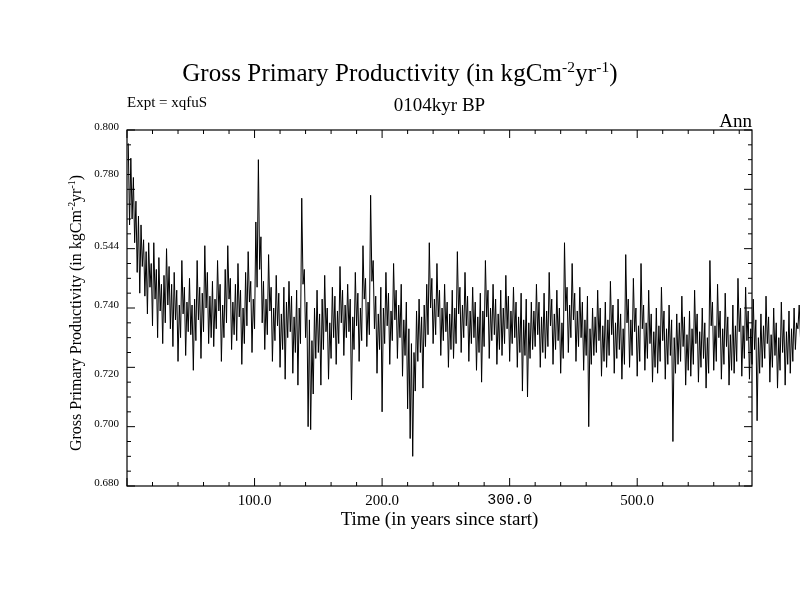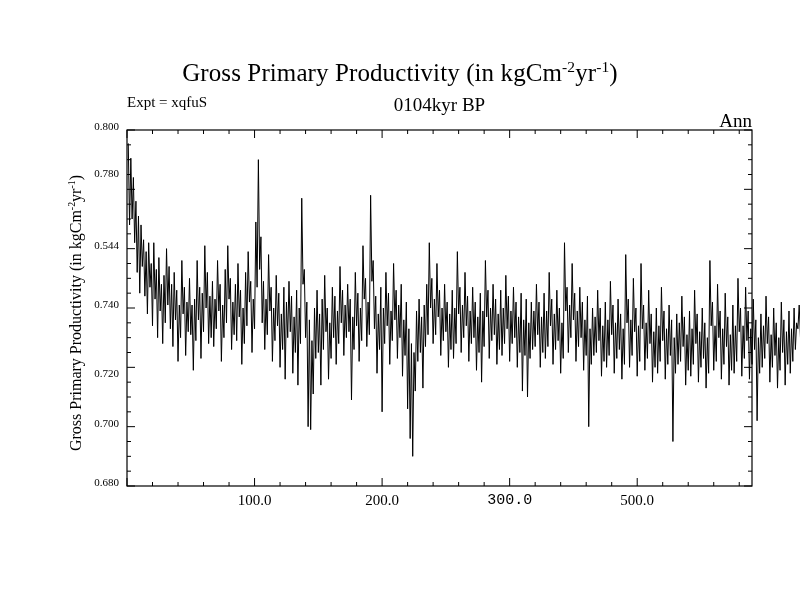--- a/index.html
+++ b/index.html
@@ -258,17 +258,18 @@
       <div class="tick-label-y" style="left: 49px; top: 167px;">0.780</div>
       <div class="tick-label-y" style="left: 49px; top: 120px;">0.800</div>
     </div>
   <div id="xtick-labels">
       <div class="tick-label-x" style="left: 219.551px; top: 492px;">100.0</div>
       <div class="tick-label-x" style="left: 347.102px; top: 492px;">200.0</div>
       <div class="tick-label-x" style="left: 474.653px; top: 492px; font-family: Liberation Mono, monospace;">300.0</div>
       <div class="tick-label-x" style="left: 602.204px; top: 492px;">500.0</div>
     </div>
 
+  <div class="xaxis-title">Time (in years since start)</div>
   <div class="yaxis-title">
     <span>Gross Primary Productivity (in kgCm</span><sup>-2</sup><span>yr</span><sup>-1</sup><span>)</span>
   </div>
 
 </div>
 
 </body></html>

